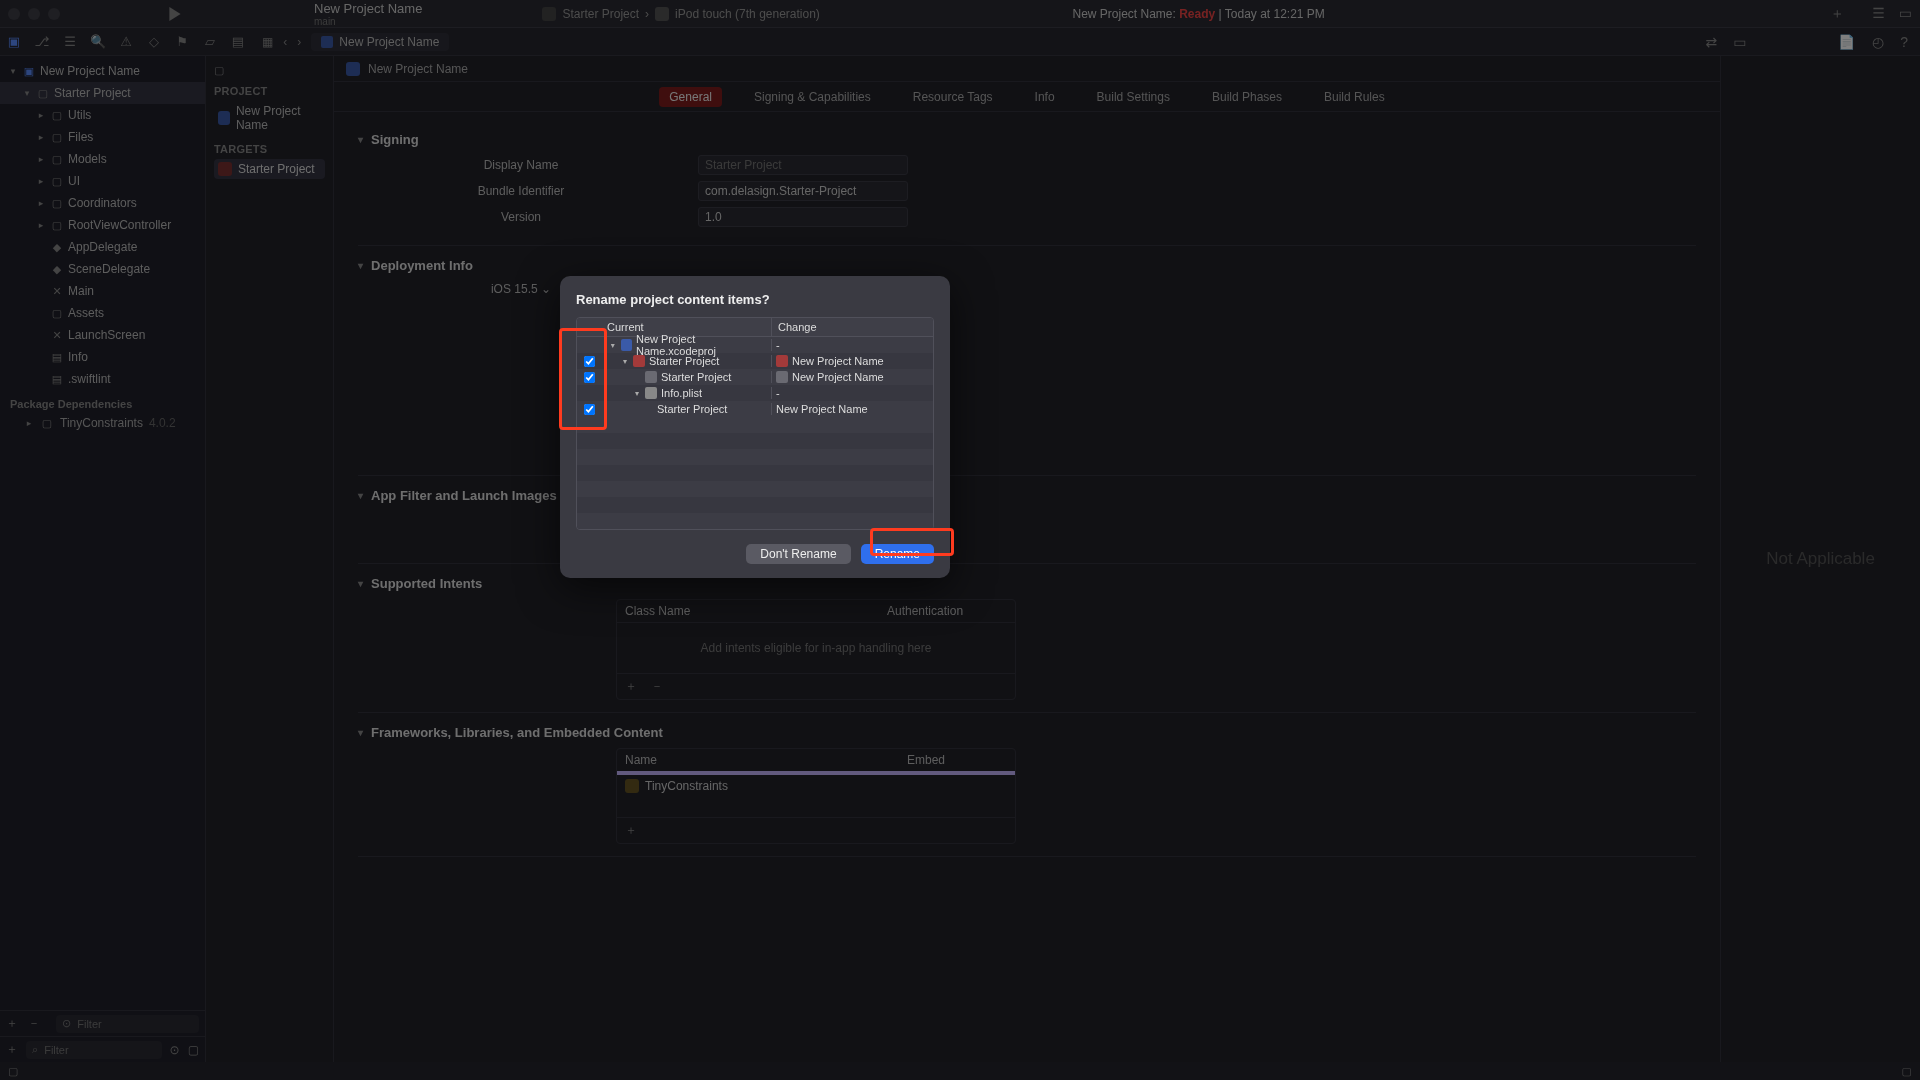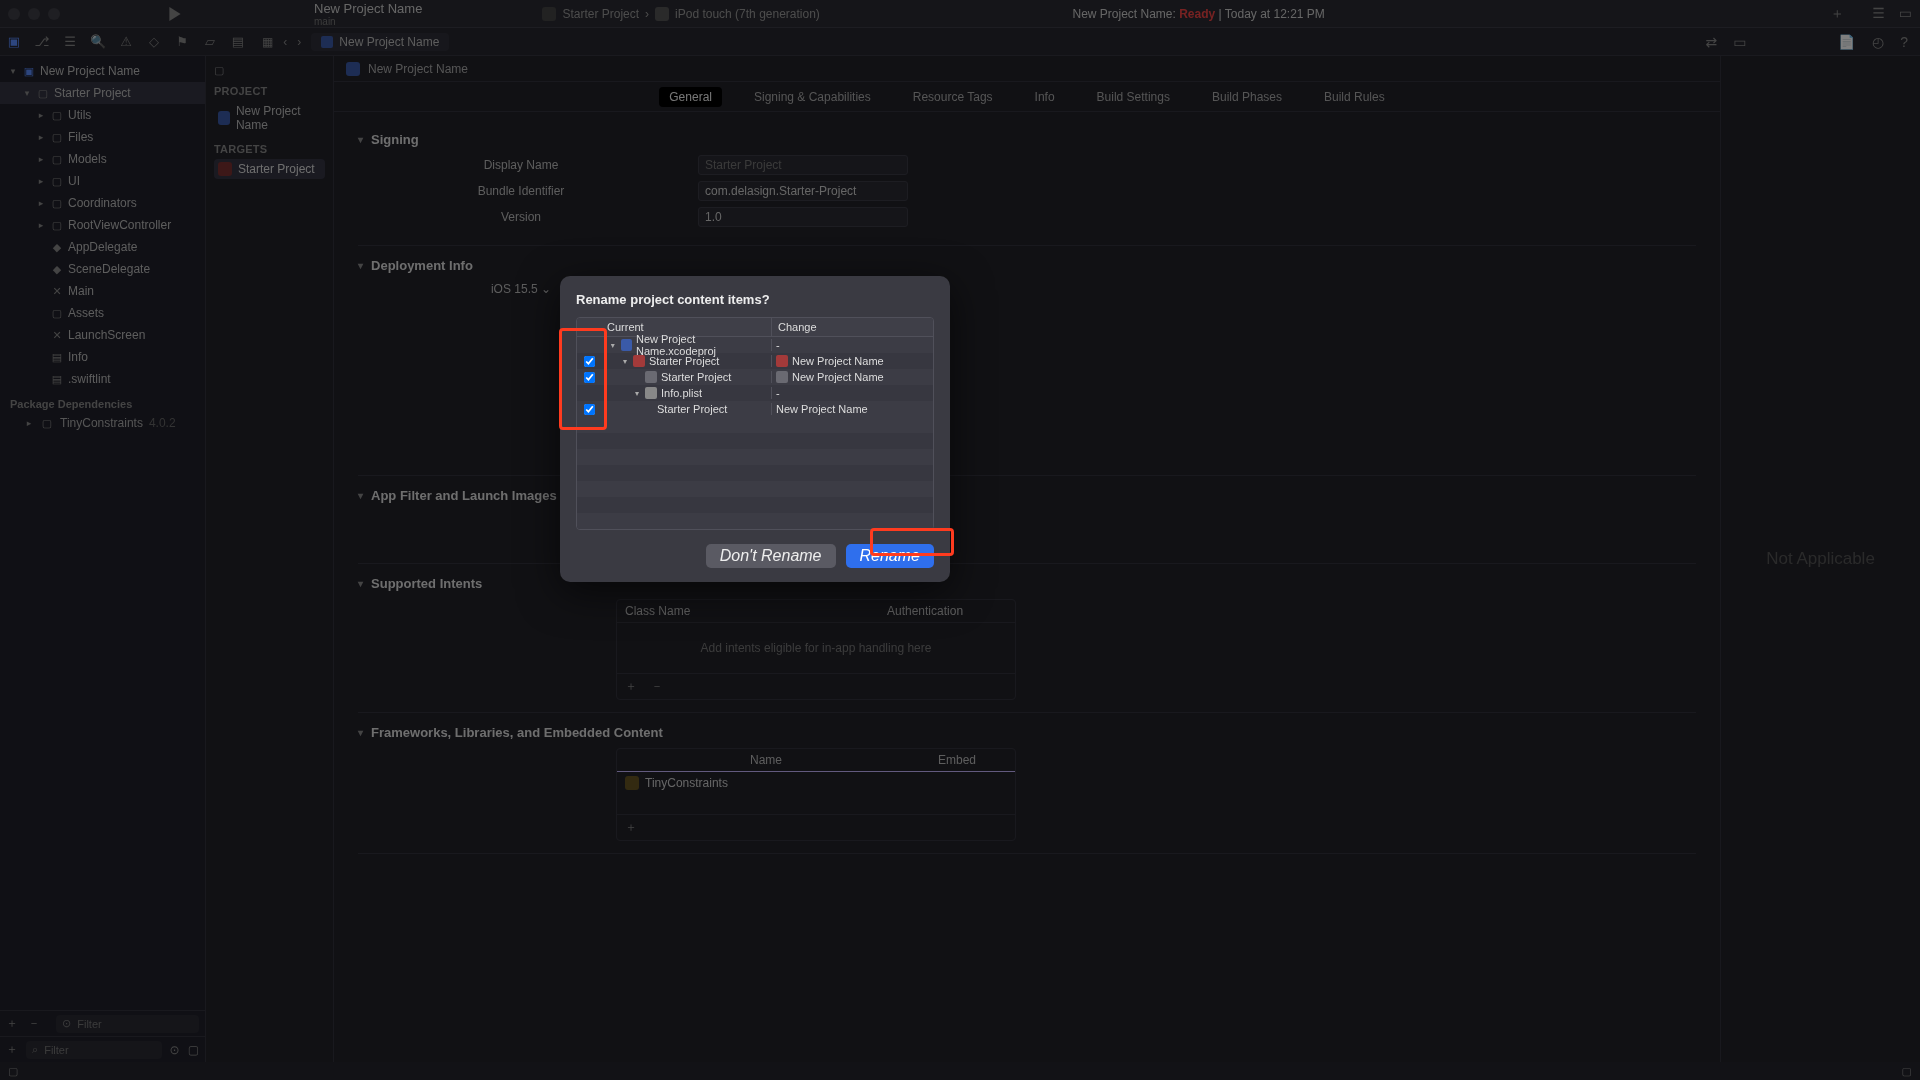--- a/index.html
+++ b/index.html
@@ -59,38 +59,38 @@
     .targets-col .item.sel { background:#353543; color:#ddd;}
     .targets-col .proj-icn{ width:14px;height:14px; background:#3a5aa8; border-radius:3px;}
     .targets-col .tgt-icn { width:14px;height:14px; background:#7a3030; border-radius:3px;}
 
     
     .editor { flex:1; overflow:auto; background:#222229; }
     .breadcrumb { height:26px; border-bottom:1px solid #33333c; display:flex; align-items:center; padding:0 12px; gap:8px; color:#aaa; font-size:12px;}
     .breadcrumb .bc-icn{ width:14px;height:14px; background:#3a5aa8; border-radius:3px;}
     .tabbar { height:30px; border-bottom:1px solid #33333c; display:flex; align-items:center; justify-content:center; gap:22px; font-size:12px; color:#aaa;}
     .tabbar .tab { padding:3px 10px; border-radius:4px; cursor:default;}
-    .tabbar .tab.active { background:#000000; color:#eee;}
+    .tabbar .tab.active { background:#7f1d1d; color:#eee;}
 
     .settings { padding:8px 24px 24px; }
     .sect { border-bottom:1px solid #33333c; padding:12px 0;}
     .sect-hdr { display:flex; align-items:center; gap:8px; color:#ddd; font-size:13px; font-weight:600; margin-bottom:8px;}
     .sect-hdr .chev{ font-size:10px; color:#888;}
     .kv { display:flex; align-items:center; margin:6px 0;}
     .kv .k { width:340px; text-align:center; padding-right:14px; color:#bbb; font-size:12px;}
     .kv .v { width:210px; }
     .kv input[type=text]{ width:100%; background:#2b2b33; border:1px solid #3b3b45; border-radius:3px; height:20px; color:#ccc; padding:0 6px; font-size:12px;}
     .simple-label{ font-size:12px; color:#bbb; }
     .check { margin-right:6px;}
     .intents-empty { text-align:center; color:#777; padding:18px 0; font-size:12px;}
     .intents-box { border:1px solid #33333c; margin-left:258px; width:400px; border-radius:4px;}
     .intents-btns { display:flex; gap:14px; color:#888; padding:4px 8px; border-top:1px solid #33333c;}
 
     .fw-table { margin-left:258px; width:400px; border:1px solid #33333c; border-radius:4px;}
-    .fw-hdr{ display:flex; padding:4px 8px; border-bottom:1px solid #c4b5fd; color:#bbb; font-size:12px;text-align:center;}
+    .fw-hdr{ display:flex; padding:4px 8px; border-bottom:4px solid #c4b5fd; color:#bbb; font-size:12px;}
     .fw-hdr .c1{ flex:1;} .fw-hdr .c2{ width:100px;}
     .fw-row{ display:flex; padding:4px 8px; color:#ccc; font-size:12px; align-items:center; gap:6px;}
     .fw-icn{ width:14px;height:14px; background:#665522; border-radius:3px;}
     .fw-row .c1{ flex:1;} .fw-row .c2{ width:100px;}
 
     
     .inspector { width:200px; background:#222229; border-left:1px solid #33333c; display:flex; align-items:center; justify-content:center; color:#555; font-size:17px;}
 
     
     .bottombar { position:absolute; left:0; right:0; bottom:0; height:18px; background:#25252d; display:flex; align-items:center; padding:0 8px; color:#888; font-size:11px;}
@@ -104,21 +104,21 @@
     .tbody .tr:nth-child(odd){ background:#3c3c45;} .tbody .tr:nth-child(even){ background:#373740;}
     .td.cb{ width:24px; display:flex; justify-content:center;}
     .td.cur{ flex:1; display:flex; align-items:center; gap:4px; padding-left:4px;}
     .td.chg{ width:162px; border-left:1px solid #50505a; display:flex; align-items:center; gap:4px; padding-left:4px;}
     .cb-input { width:11px; height:11px;}
     .tree-chev { font-size:8px; color:#aaa; width:8px; text-align:center;}
     .mini-icn { width:12px; height:12px; border-radius:2px;}
     .mini-icn.proj{ background:#3a5aa8;} .mini-icn.tgt{ background:#a33a3a;} .mini-icn.fold{ background:#6a6a72;} .mini-icn.plist{ background:#888;}
     .empty-rows .er{ height:16px;} .empty-rows .er:nth-child(odd){background:#3c3c45;} .empty-rows .er:nth-child(even){background:#373740;}
     .modal-btns { display:flex; justify-content:flex-end; gap:10px; margin-top:14px;}
-    .btn { padding:3px 14px; border-radius:5px; font-size:16px; border:none;font-style:italic;}
+    .btn { padding:3px 14px; border-radius:5px; font-size:12px; border:none;}
     .btn.secondary{ background:#5a5a63; color:#eee;}
     .btn.primary{ background:#2f6fed; color:#fff;}
 
     
     .hl { position:absolute; border:3px solid #ff3b1f; border-radius:4px; z-index:25; pointer-events:none;}
     .hl1 { left:559px; top:328px; width:48px; height:102px;}
     .hl2 { left:870px; top:528px; width:84px; height:28px;}
   </style>
 </head>
 <body>

